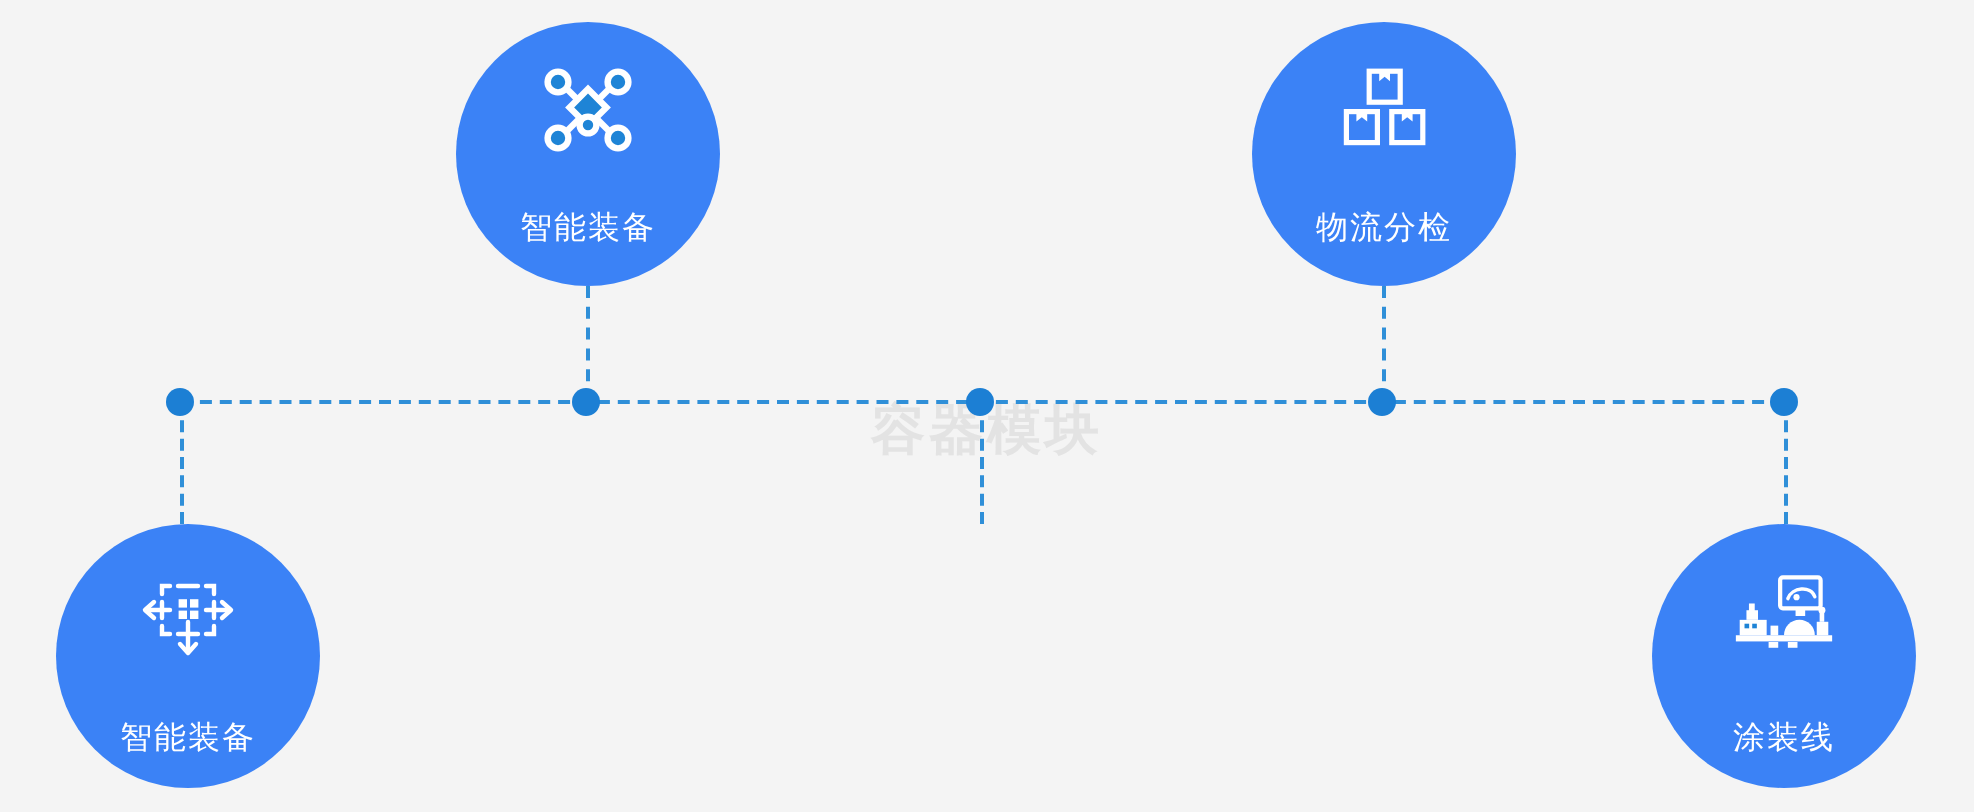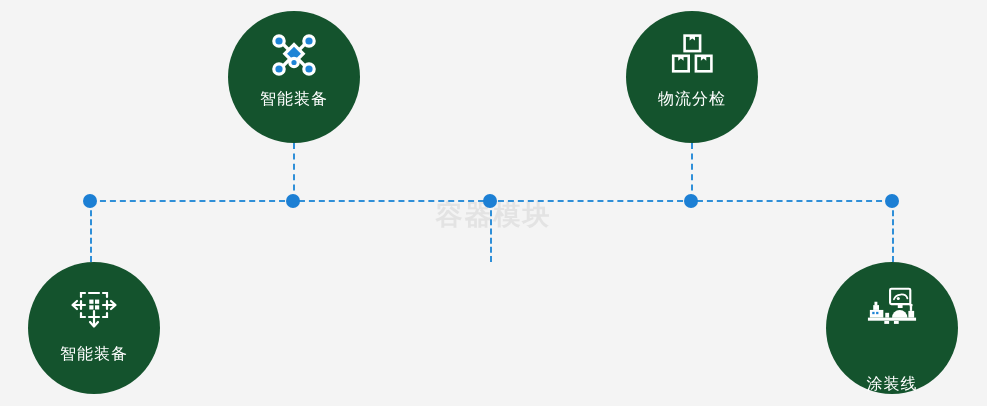--- a/index.html
+++ b/index.html
@@ -71,26 +71,27 @@
   .node-3 { left: 490px; }
   .node-4 { left: 691px; }
   .node-5 { left: 892px; }
 
   
   .bubble {
     position: absolute;
     width: 132px;
     height: 132px;
     border-radius: 50%;
-    background: #14532d;
+    background: #3b82f6;
     display: flex;
     flex-direction: column;
     align-items: center;
     justify-content: flex-start;
     box-sizing: border-box;
+    gap: 16px;
   }
   .bubble .icon-wrap {
     margin-top: 20px;
     width: 52px;
     height: 48px;
     display: flex;
     align-items: center;
     justify-content: center;
   }
   .bubble .label {
@@ -101,21 +102,21 @@
     white-space: nowrap;
     line-height: 20px;
   }
 
   
   .b-top-1 { left: 228px; top: 11px; }
   .b-top-2 { left: 626px; top: 11px; }
   
   .b-bot-1 { left: 28px;  top: 262px; }
   .b-bot-2 { left: 424px; top: 262px; }
-  .b-bot-3 { left: 826px; top: 262px; justify-content: space-between; }
+  .b-bot-3 { left: 826px; top: 262px; }
 
   .bubble.bottom .icon-wrap { margin-top: 22px; }
   .bubble.bottom .label { margin-top: 12px; }
 
   svg { display: block; }
 </style>
 </head>
 <body>
 
 <div id="stage">

